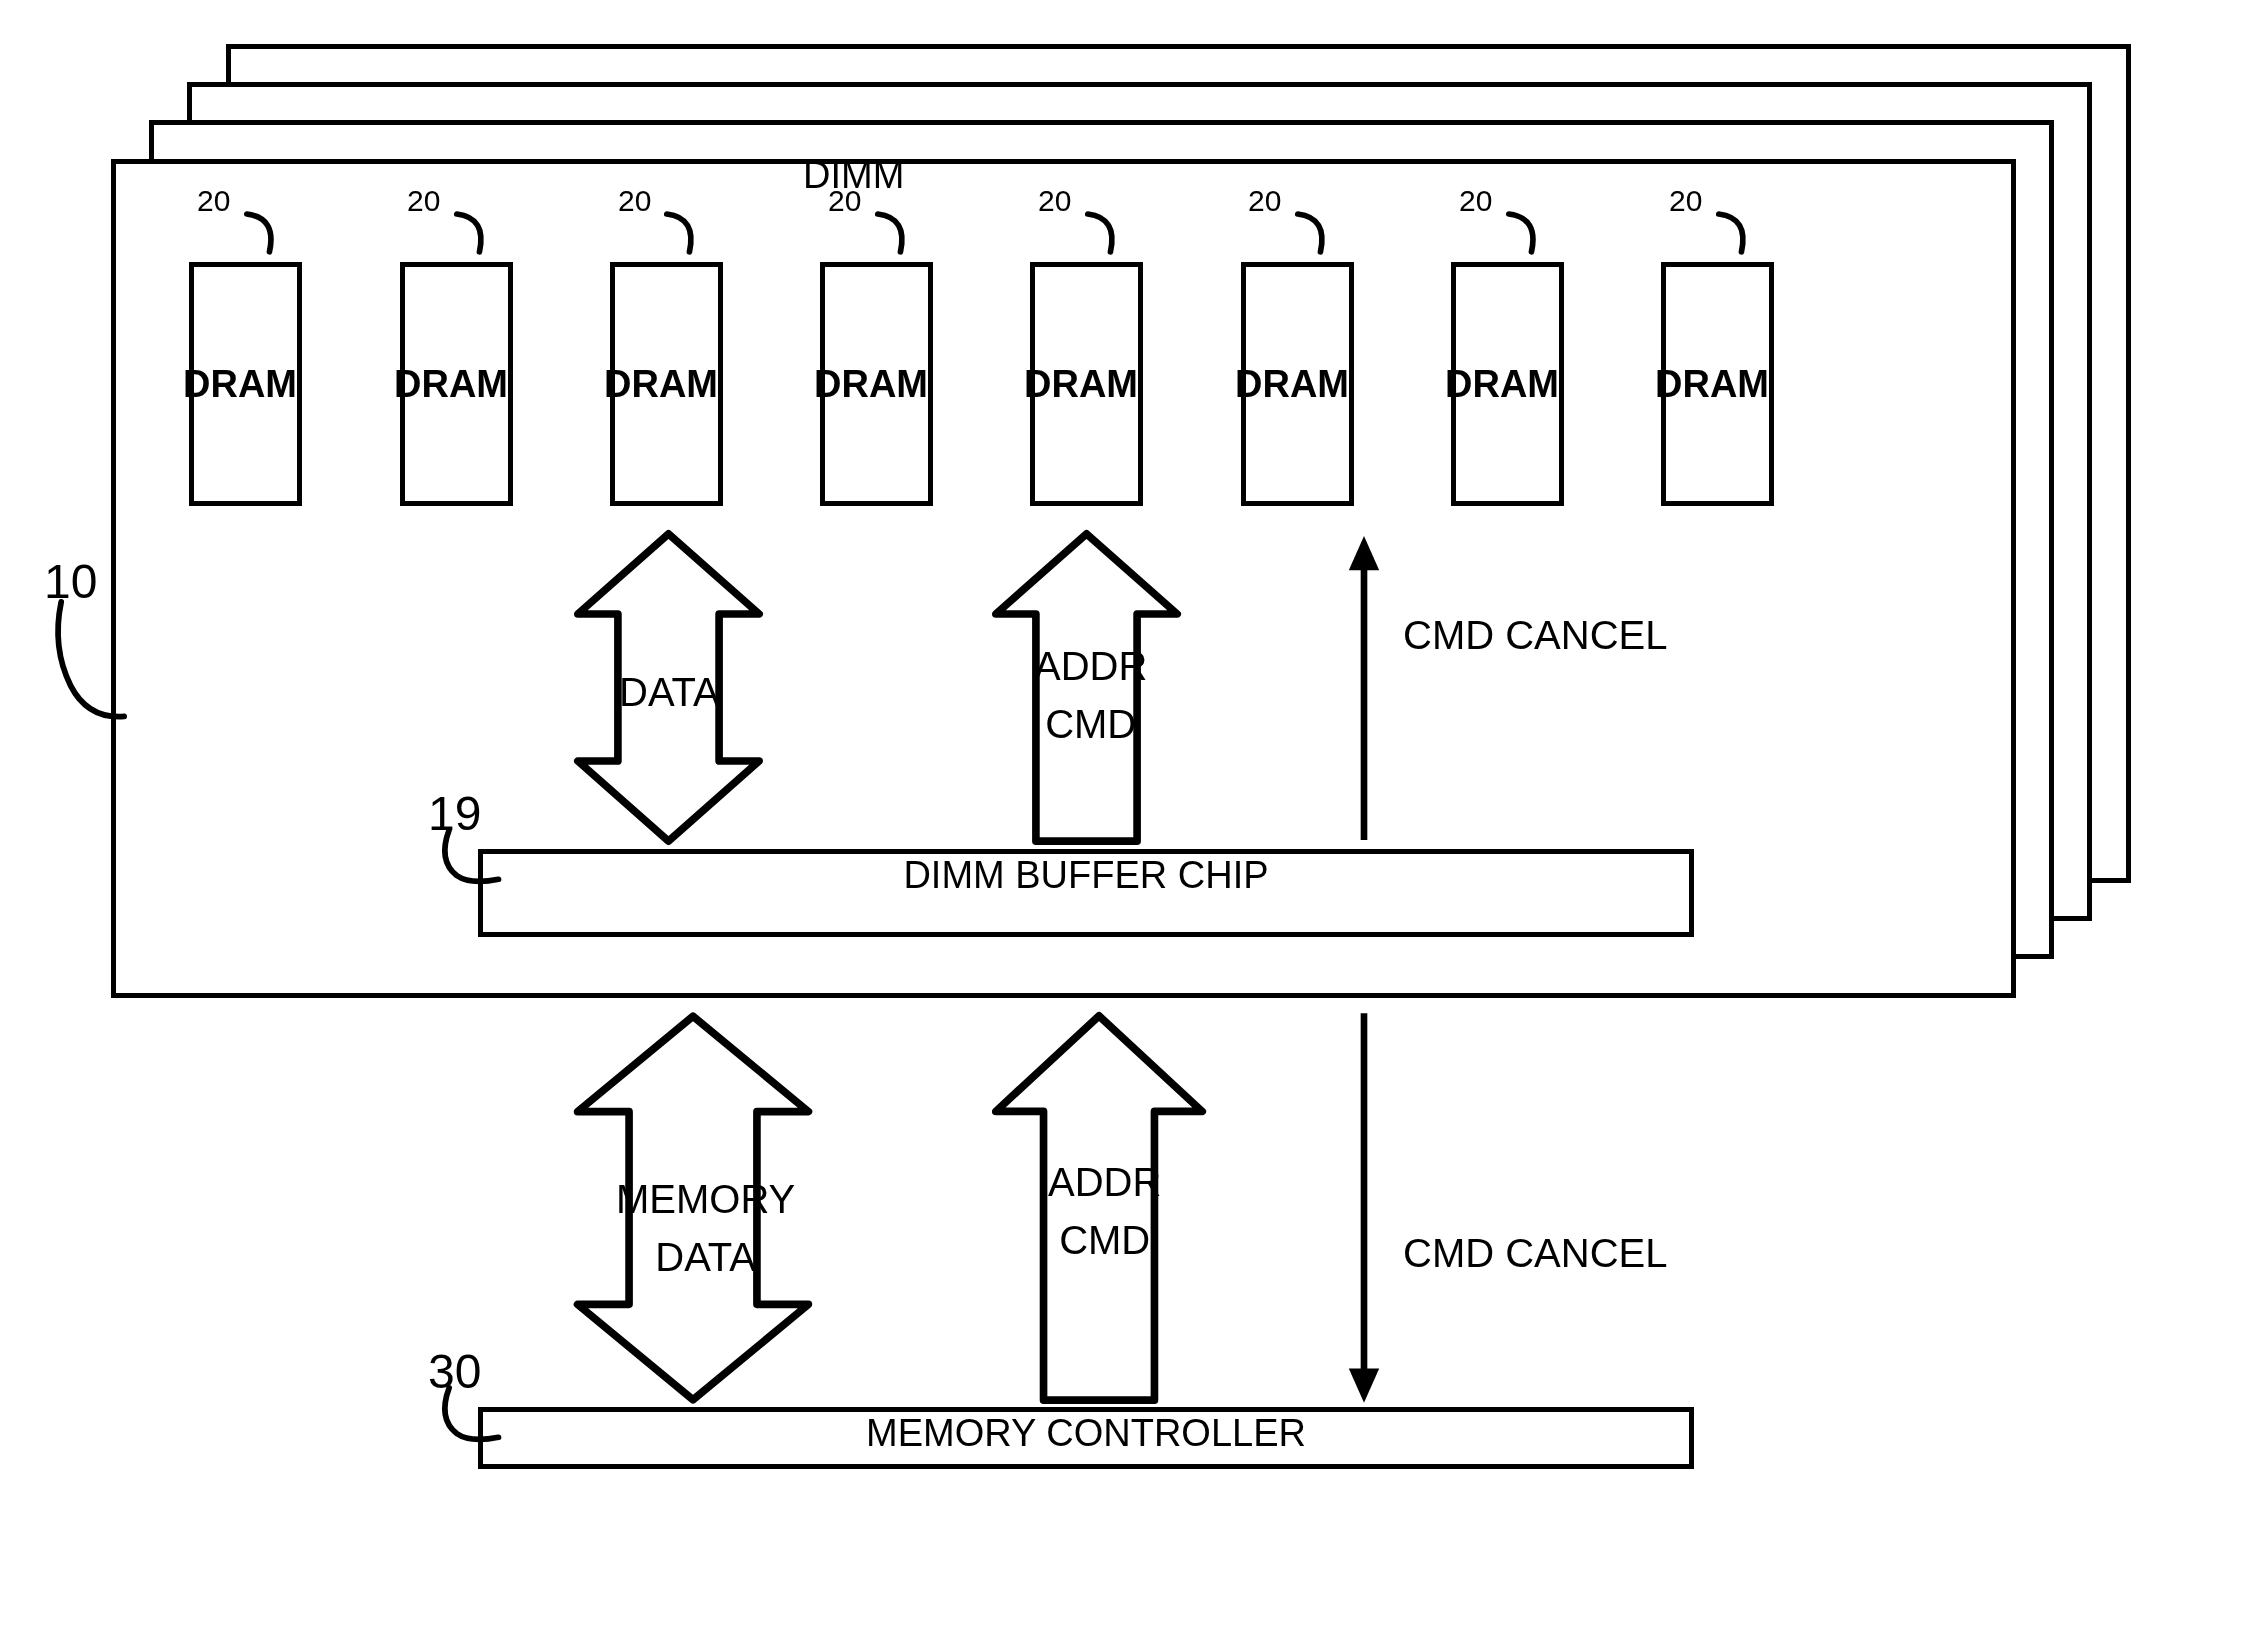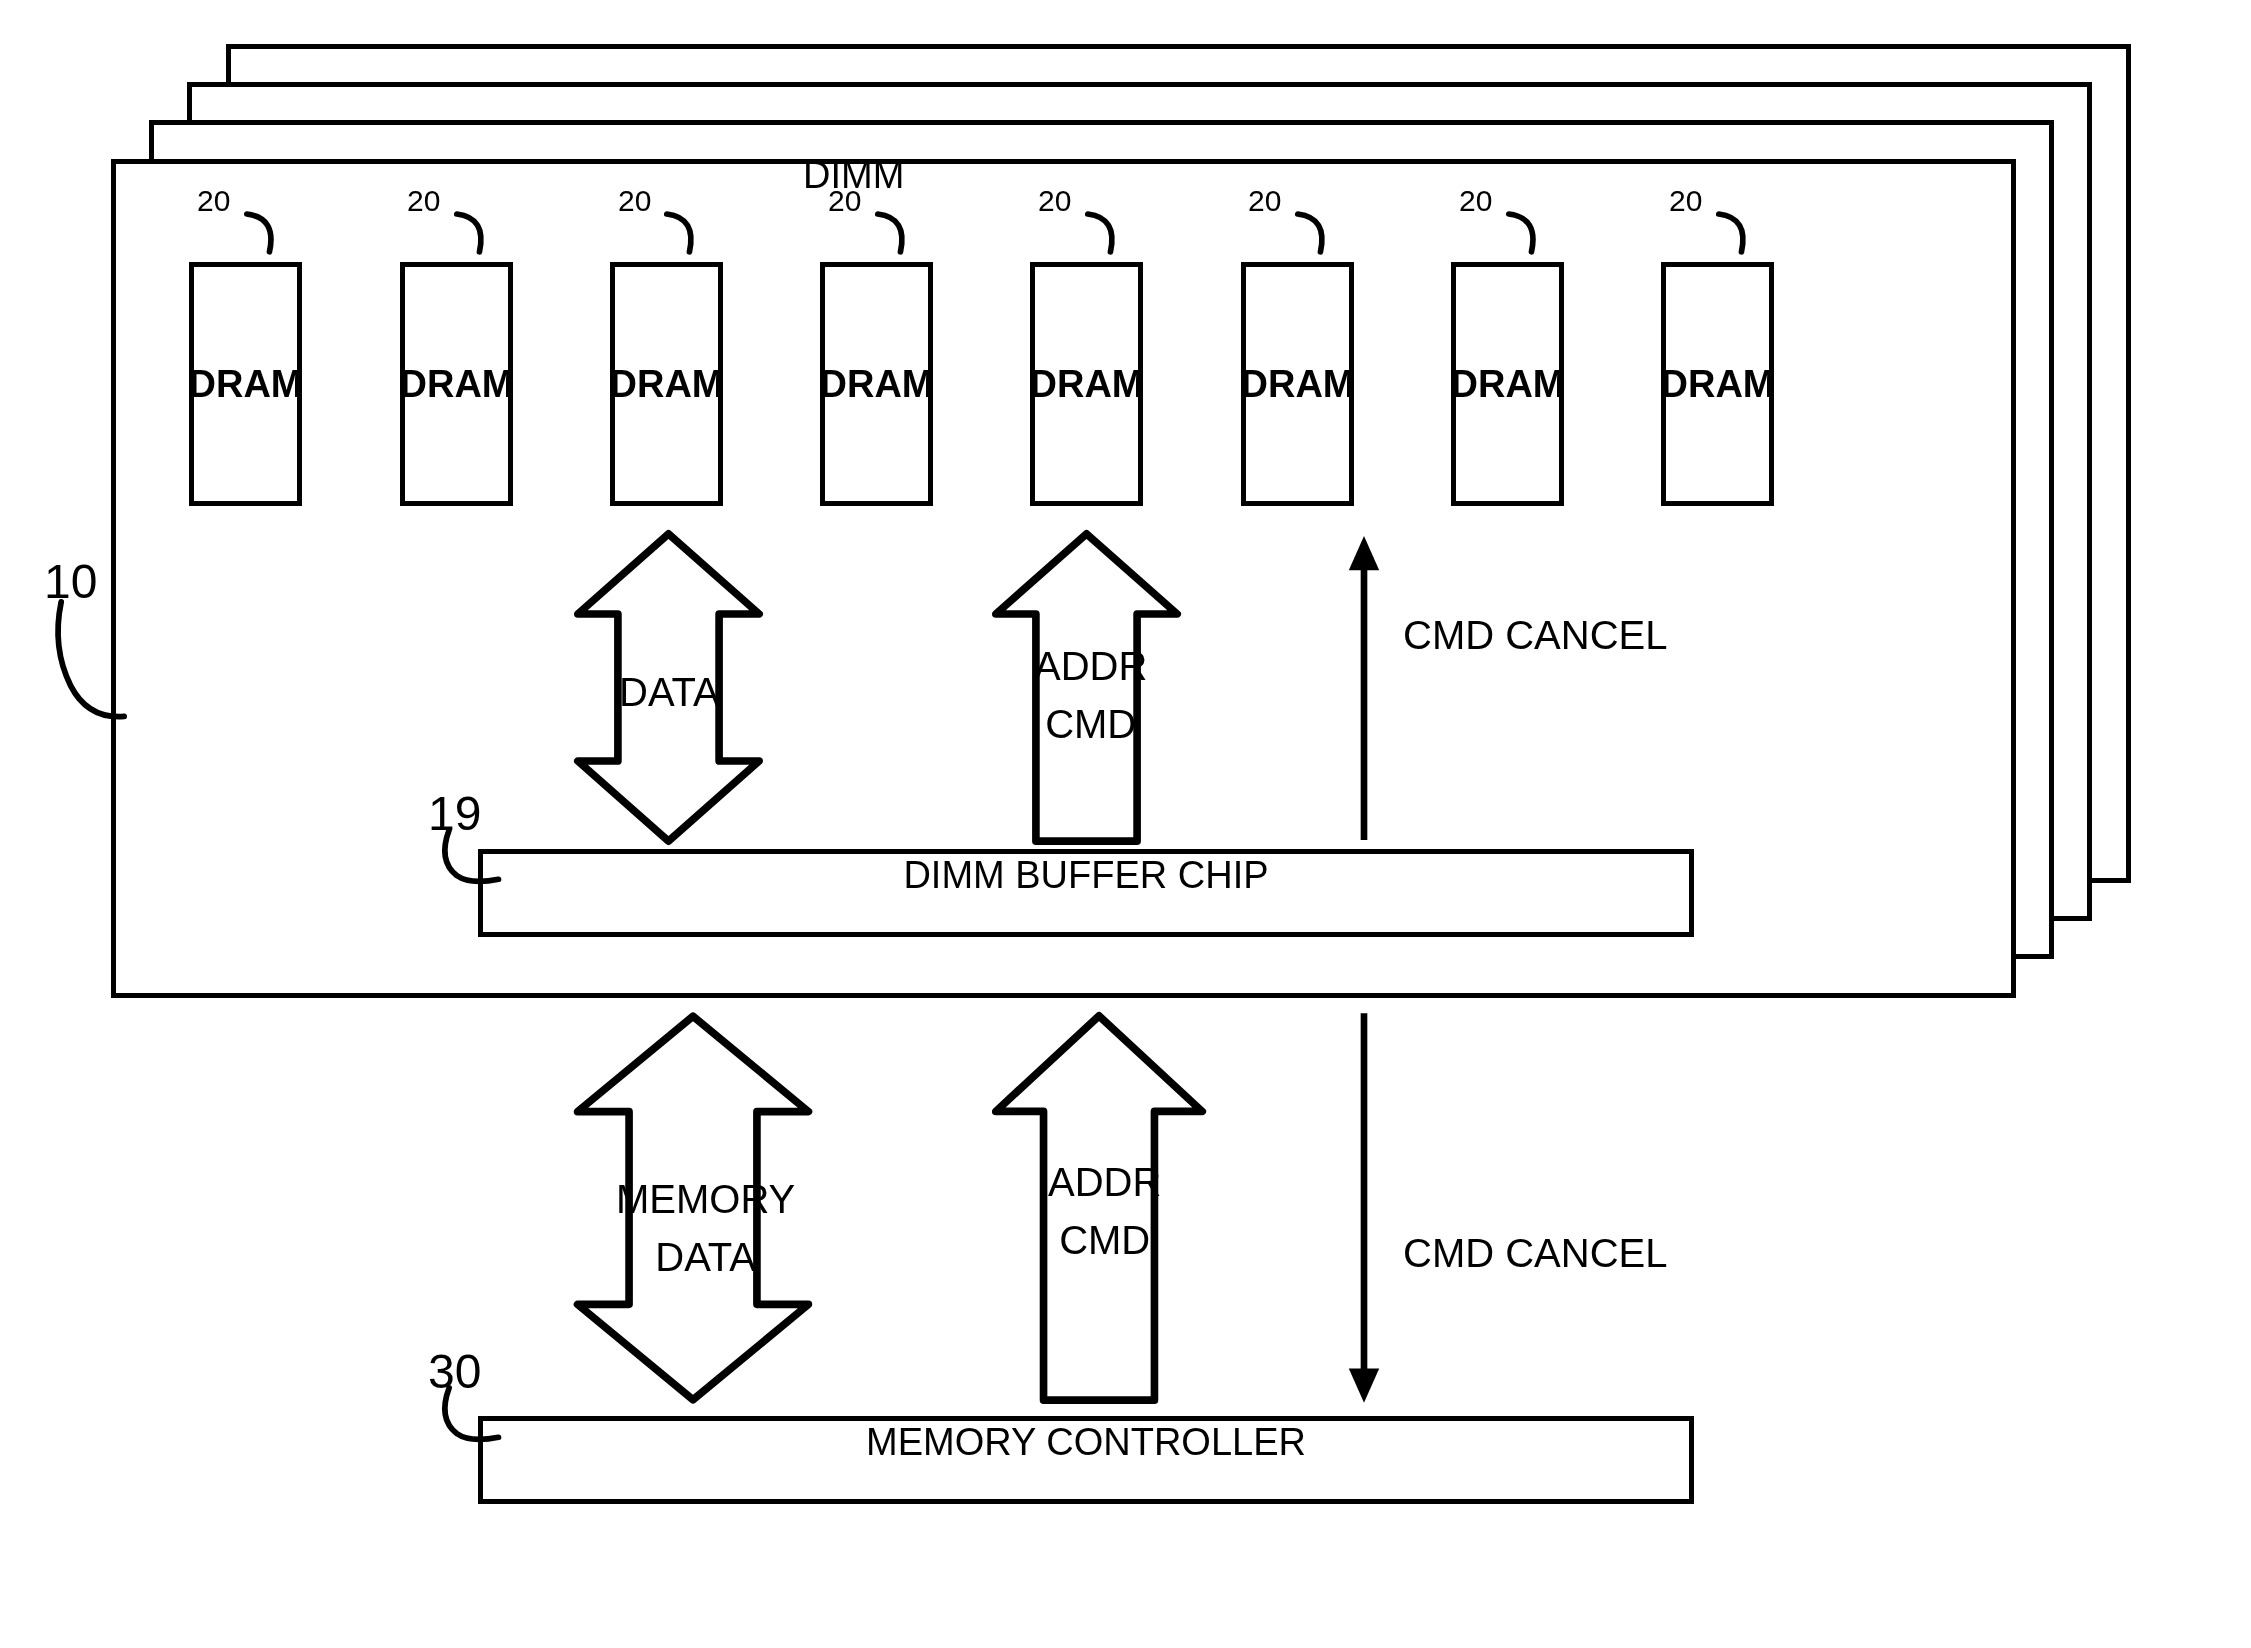--- a/index.html
+++ b/index.html
@@ -20,21 +20,21 @@
     border: 5.7px solid #000;
   }
   .dram {
     position: absolute;
     width: 113px;
     height: 244px;
     border: 5.7px solid #000;
     box-sizing: border-box;
     display: flex;
     align-items: center;
-    justify-content: center;
+    justify-content: flex-end;
     font-size: 38px;
     font-weight: 600;
     background: #fff;
   }
   .ref-20 {
     position: absolute;
     font-size: 30px;
     font-weight: 500;
   }
   .hook {
@@ -184,21 +184,21 @@
   </svg>
   <div class="arrow-label" style="left:1048px; top:1153px;">ADDR
 CMD</div>
 
   <svg class="conn" style="left:1345px; top:1012px;" width="38" height="392" viewBox="0 0 40 410">
     <line x1="20" y1="0" x2="20" y2="392" stroke="#000" stroke-width="7"></line>
     <polygon points="20,410 4,374 36,374" fill="#000"></polygon>
   </svg>
   <div class="arrow-label" style="left:1403px; top:1224px; text-align:left;">CMD CANCEL</div>
 
-  <div class="big-rect" style="left:478px; top:1407px; width:1216px; height:88px;margin-top:9px;">
+  <div class="big-rect" style="left:478px; top:1407px; width:1216px; height:62px;">
     <span>MEMORY CONTROLLER</span>
   </div>
   <div class="ref-num" style="left:428px; top:1344px;">30</div>
   <svg class="conn" style="left:432px; top:1386px;" width="76" height="57" viewBox="0 0 80 60">
     <path d="M18 2 Q6 34 26 50 Q40 60 70 54" fill="none" stroke="#000" stroke-width="6" stroke-linecap="round"></path>
   </svg>
 
 </div>
 
 

